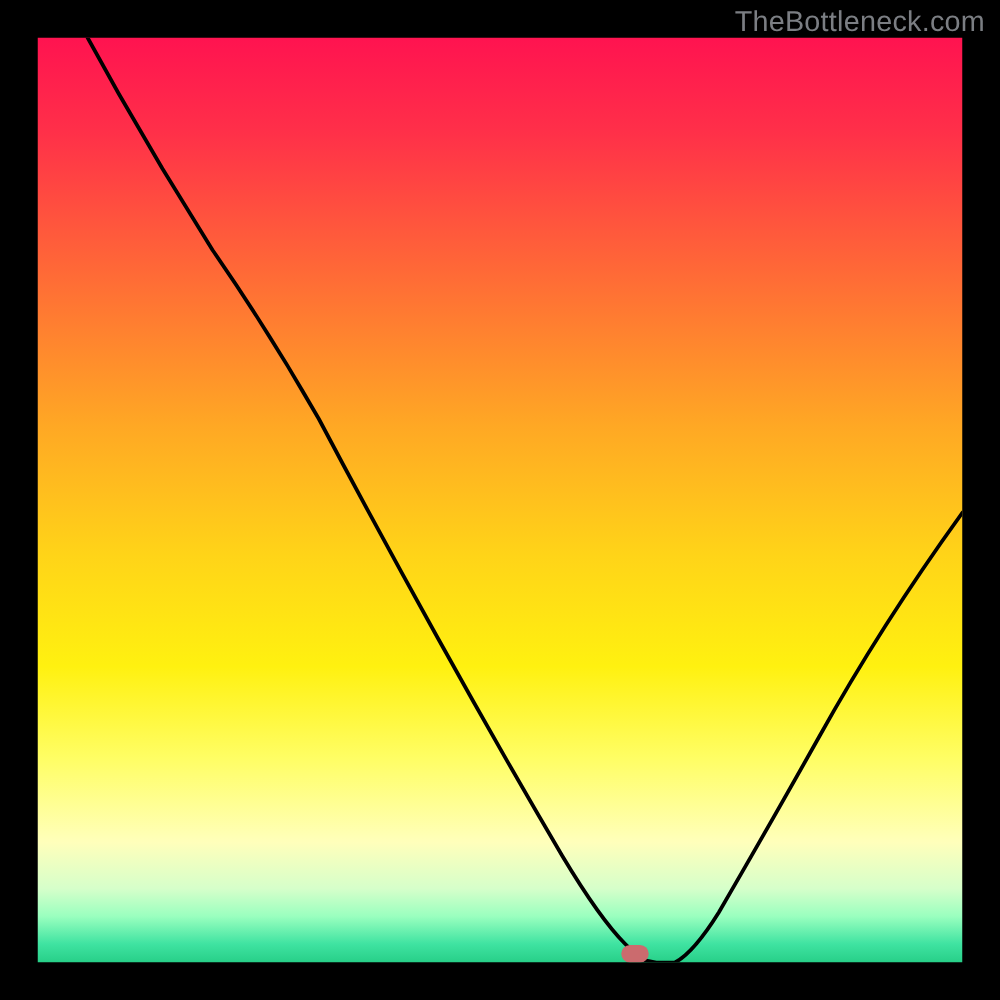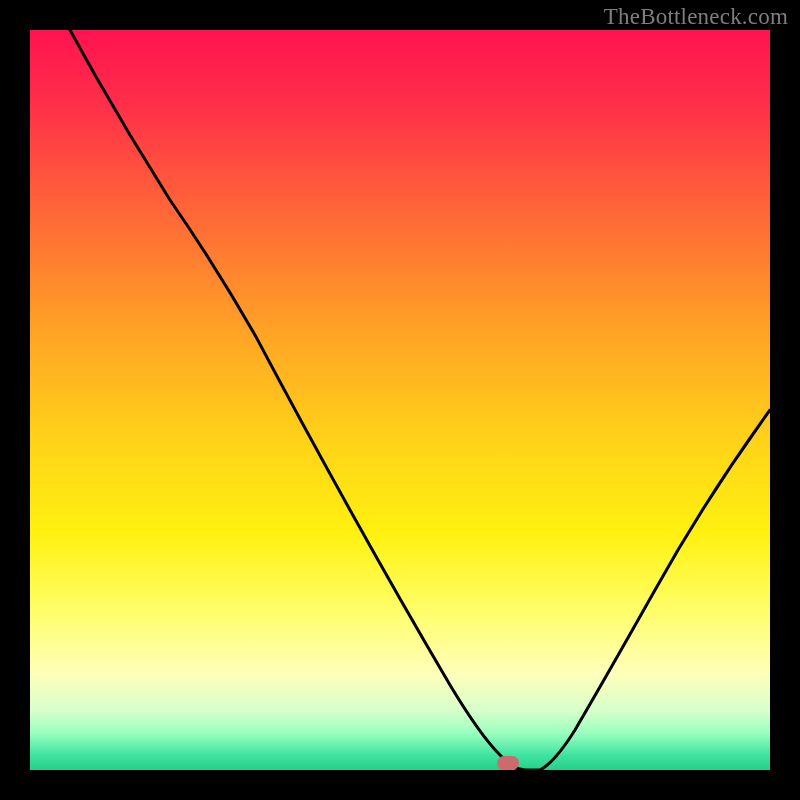--- a/index.html
+++ b/index.html
@@ -9,21 +9,20 @@
     width: 800px;
     height: 800px;
     overflow: hidden;
     font-family: Arial, Helvetica, sans-serif;
   }
   .frame {
     position: relative;
     width: 800px;
     height: 800px;
     background: #000;
-    font-family: Liberation Serif, serif;
   }
   .watermark {
     position: absolute;
     top: 4px;
     right: 12px;
     color: #7b7e83;
     font-size: 23px;
     font-weight: 500;
     letter-spacing: 0.2px;
     z-index: 5;

